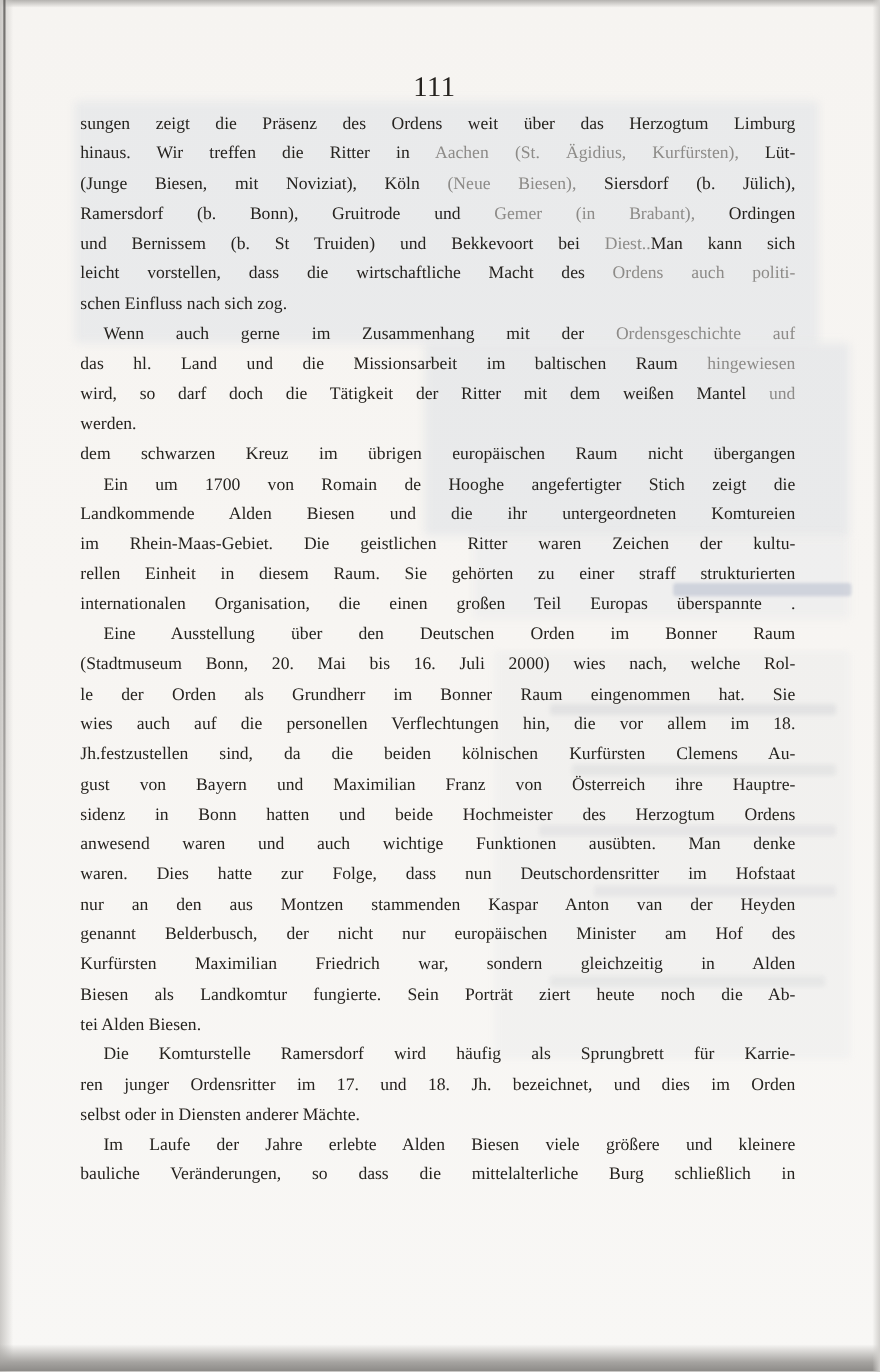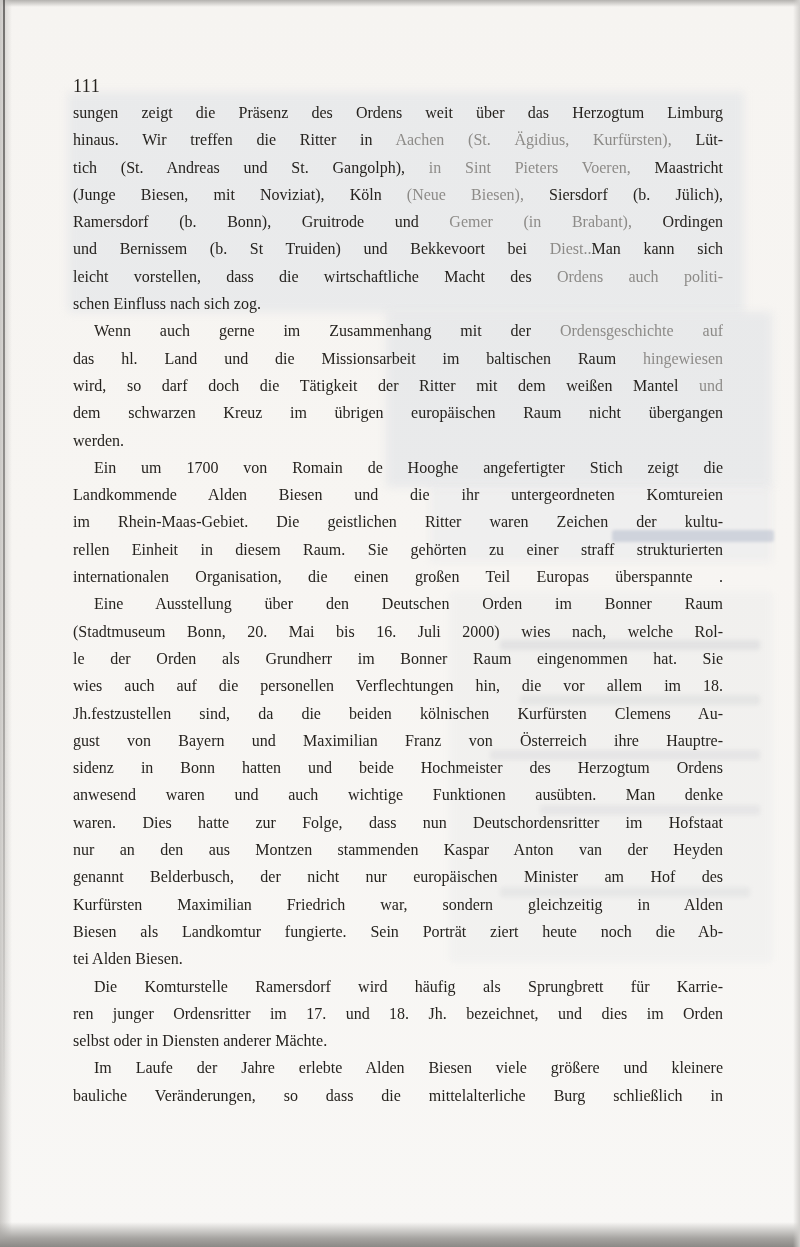--- a/index.html
+++ b/index.html
@@ -39,23 +39,23 @@
   .tintC{left:430px;top:487px;width:342px;height:75px;background:rgba(213,218,226,.22);filter:blur(4px);}
   .tintD{left:450px;top:592px;width:322px;height:370px;background:rgba(208,212,218,.14);filter:blur(3px);}
   .ghostA{left:612px;top:530px;width:162px;height:12px;background:rgba(150,160,185,.35);filter:blur(1.5px);}
   .ghostB{left:500px;top:640px;width:260px;height:10px;background:rgba(160,165,175,.18);filter:blur(2px);}
   .ghostC{left:520px;top:695px;width:240px;height:10px;background:rgba(160,165,175,.15);filter:blur(2px);}
   .ghostD{left:490px;top:750px;width:270px;height:10px;background:rgba(160,165,175,.14);filter:blur(2px);}
   .ghostE{left:540px;top:805px;width:220px;height:10px;background:rgba(160,165,175,.13);filter:blur(2px);}
   .ghostF{left:500px;top:887px;width:250px;height:10px;background:rgba(160,165,175,.12);filter:blur(2px);}
   
   .page-number{
-    position:absolute;left:73px;top:76px;width:650px;
-    text-align:left;padding-right:6px;box-sizing:border-box;
-    font-size:18px;color:var(--ink);letter-spacing:.5px;
+    position:absolute;left:73px;top:64px;width:650px;
+    text-align:center;padding-right:6px;box-sizing:border-box;
+    font-size:26px;color:var(--ink);letter-spacing:.5px;
   }
   .text-block{
     position:absolute;left:73px;top:99px;width:650px;
     font-size:16px;color:var(--ink);
   }
   .paragraph{margin:0;padding:0;}
   .line{
     height:27.3px;line-height:27.3px;
     overflow:hidden;white-space:normal;
   }
@@ -79,33 +79,32 @@
   <div class="artifact ghostD"></div>
   <div class="artifact ghostE"></div>
   <div class="artifact ghostF"></div>
 
   <div class="page-number">111</div>
 
   <div class="text-block">
       <div class="paragraph">
         <div class="line justify"><span class="seg">sungen zeigt die Präsenz des Ordens weit über das Herzogtum Limburg</span></div>
         <div class="line justify"><span class="seg">hinaus. Wir treffen die Ritter in </span><span class="seg light">Aachen (St. Ägidius, Kurfürsten),</span><span class="seg"> Lüt-</span></div>
-        <div class="line justify"><span class="seg">tich (St. Andreas und St. Gangolph), </span><span class="seg light">in Sint Pieters Voeren,</span><span class="seg"> Maastricht</span></div>
         <div class="line justify"><span class="seg">(Junge Biesen, mit Noviziat), Köln </span><span class="seg light">(Neue Biesen),</span><span class="seg"> Siersdorf (b. Jülich),</span></div>
         <div class="line justify"><span class="seg">Ramersdorf (b. Bonn), Gruitrode und </span><span class="seg light">Gemer (in Brabant),</span><span class="seg"> Ordingen</span></div>
         <div class="line justify"><span class="seg">und Bernissem (b. St Truiden) und Bekkevoort bei </span><span class="seg light">Diest..</span><span class="seg">Man kann sich</span></div>
         <div class="line justify"><span class="seg">leicht vorstellen, dass die wirtschaftliche Macht des </span><span class="seg light">Ordens auch politi-</span></div>
         <div class="line"><span class="seg">schen Einfluss nach sich zog.</span></div>
       </div>
       <div class="paragraph">
         <div class="line justify indent"><span class="seg">Wenn auch gerne im Zusammenhang mit der </span><span class="seg light">Ordensgeschichte auf</span></div>
         <div class="line justify"><span class="seg">das hl. Land und die Missionsarbeit im baltischen Raum </span><span class="seg light">hingewiesen</span></div>
         <div class="line justify"><span class="seg">wird, so darf doch die Tätigkeit der Ritter mit dem weißen Mantel </span><span class="seg light">und</span></div>
+        <div class="line"><span class="seg">werden.</span></div>
         <div class="line justify"><span class="seg">dem schwarzen Kreuz im übrigen europäischen Raum nicht übergangen</span></div>
-        <div class="line"><span class="seg">werden.</span></div>
       </div>
       <div class="paragraph">
         <div class="line justify indent"><span class="seg">Ein um 1700 von Romain de Hooghe angefertigter Stich zeigt die</span></div>
         <div class="line justify"><span class="seg">Landkommende Alden Biesen und die ihr untergeordneten Komtureien</span></div>
         <div class="line justify"><span class="seg">im Rhein-Maas-Gebiet. Die geistlichen Ritter waren Zeichen der kultu-</span></div>
         <div class="line justify"><span class="seg">rellen Einheit in diesem Raum. Sie gehörten zu einer straff strukturierten</span></div>
         <div class="line justify"><span class="seg">internationalen Organisation, die einen großen Teil Europas überspannte .</span></div>
       </div>
       <div class="paragraph">
         <div class="line justify indent"><span class="seg">Eine Ausstellung über den Deutschen Orden im Bonner Raum</span></div>

